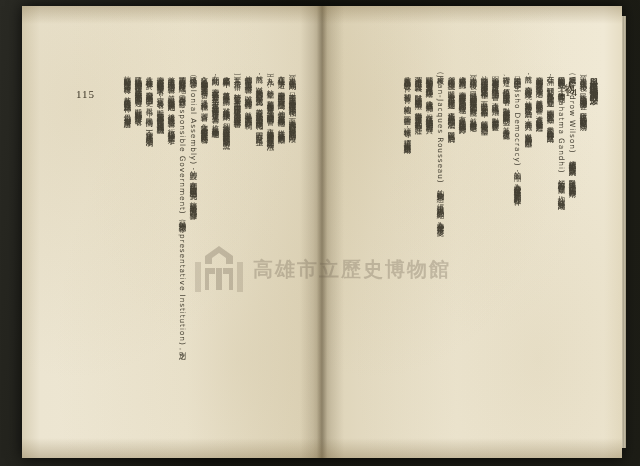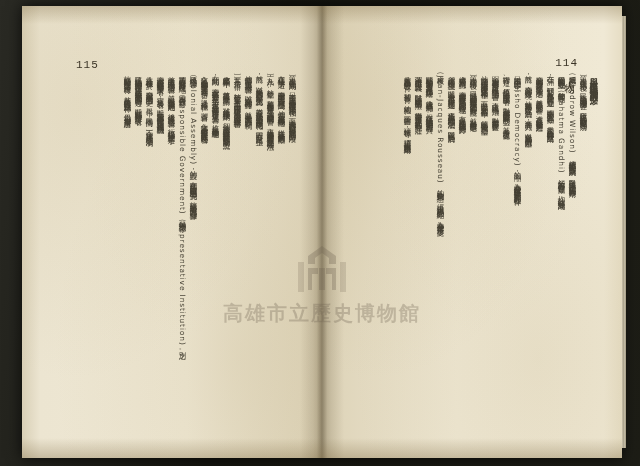--- a/index.html
+++ b/index.html
@@ -101,24 +101,25 @@
   }
   .curl-bottom {
     position:absolute; left:0; bottom:0; width:600px; height:20px;
     background: linear-gradient(to top, rgba(120,100,60,.32), rgba(120,100,60,0));
     pointer-events:none;
   }
 
   
   .folio {
     position: absolute;
-    font-family: Liberation Mono, monospace;
+    font-family: Liberation Serif, serif;
     font-size: 11px;
     color: #3b3426;
     letter-spacing: 1px;
+    margin-top: 29px;
   }
   .folio.left  { left: 54px;  top: 53px; }
   .folio.right { right: 44px; top: 51px; }
 
   
   .running-head {
     position: absolute;
     right: 46px;
     top: 68px;
     font-family: "Liberation Serif", serif;
@@ -169,21 +170,20 @@
   .watermark {
     position: absolute;
     left: 50%;
     top: 238px;
     transform: translateX(-50%);
     display: flex;
     align-items: center;
     gap: 8px;
     opacity: .30;
     pointer-events: none;
-    flex-direction: column;
   }
   .wm-logo {
     width: 52px;
     height: 50px;
     position: relative;
   }
   .wm-logo svg { display:block; }
   .wm-text {
     display: flex;
     flex-direction: column;

